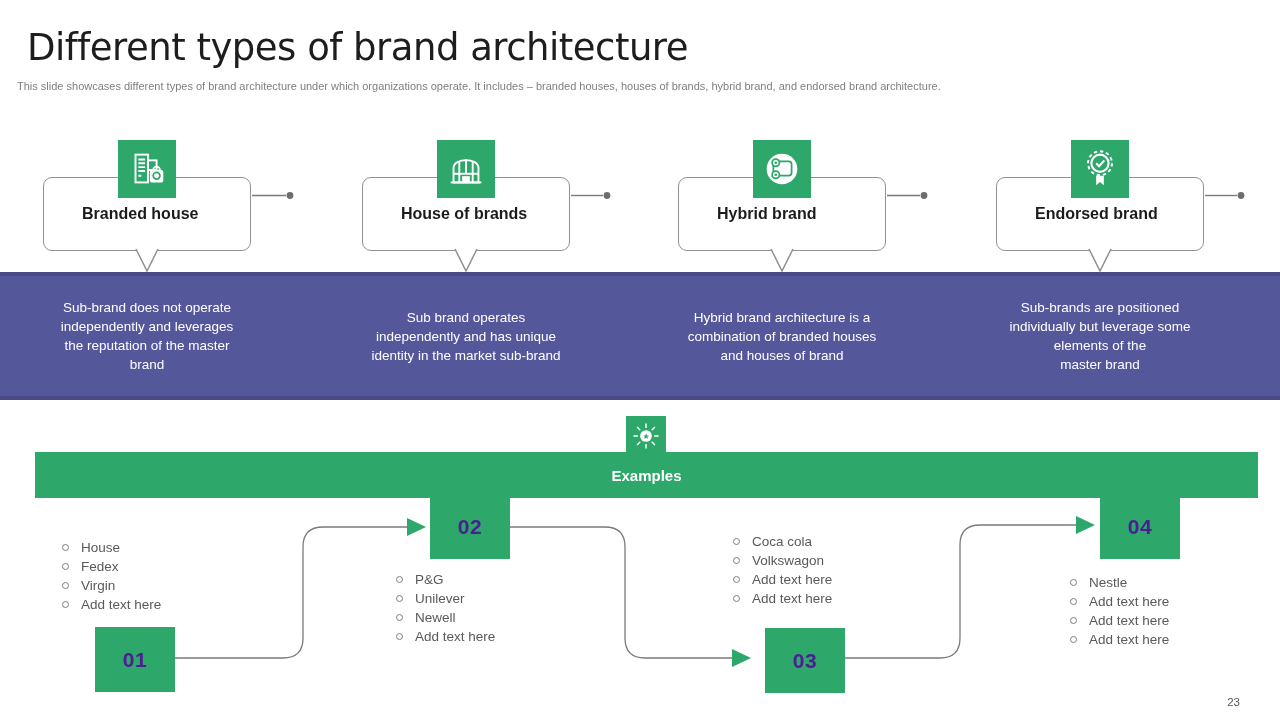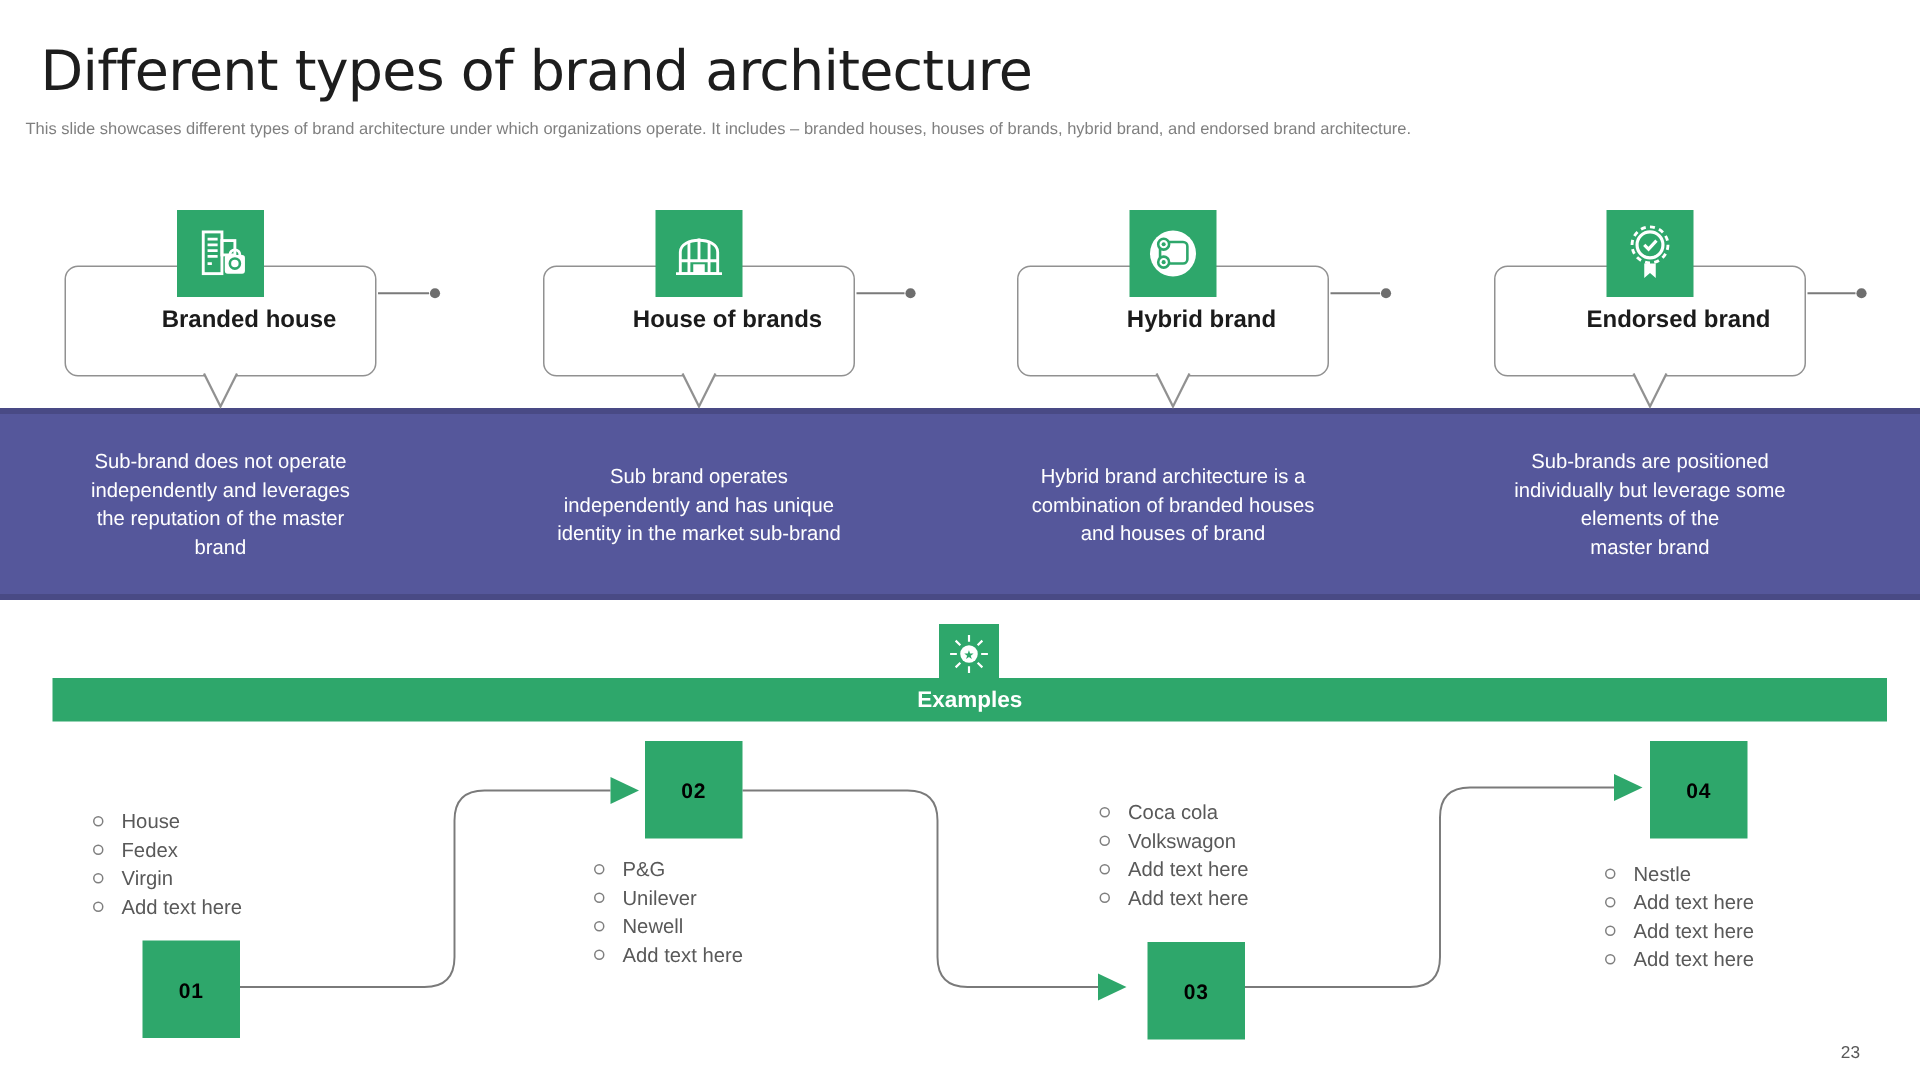--- a/index.html
+++ b/index.html
@@ -4,42 +4,42 @@
 <style>
   * { margin:0; padding:0; box-sizing:border-box; }
   body { background:#e8e8e8; font-family:"Liberation Sans", sans-serif; }
   .slide { position:relative; width:1280px; height:720px; background:#fff; overflow:hidden; margin:0 auto; }
 
   .title { position:absolute; left:27px; top:26px; font-family:"DejaVu Sans", sans-serif;
            font-size:37px; font-weight:400; color:#1d1d1d; letter-spacing:-0.5px; }
   .subtitle { position:absolute; left:17px; top:80px; font-size:11px; color:#7f7f7f; }
 
   .bubble { position:absolute; top:177px; width:208px; height:74px; background:#fff;
-            border:1.5px solid #919191; border-radius:9px; display:flex; align-items:center; justify-content:center;padding-left:38px; }
+            border:1.5px solid #919191; border-radius:9px; display:flex; align-items:center; justify-content:flex-start;padding-left:38px; }
   .bubble-label { font-size:16px; font-weight:700; color:#1b1b1b; }
 
   .icon-square { position:absolute; top:140px; width:58px; height:58px; background:var(--green);
                  display:flex; align-items:center; justify-content:center; }
 
   .band { position:absolute; left:0; top:272px; width:1280px; height:128px; background:#55579B;
           box-shadow: inset 0 4px 0 rgba(0,0,0,0.14), inset 0 -4px 0 rgba(0,0,0,0.14); }
   .band-text { position:absolute; top:272px; height:128px; width:280px; display:flex; align-items:center;
                justify-content:center; text-align:center; color:#fff; font-size:13.5px; line-height:19px;
                white-space:pre-line; }
 
   .examples-icon { position:absolute; left:624px; top:414px; width:44px; height:44px; background:var(--green);
                    border:2px solid #fff; display:flex; align-items:center; justify-content:center; }
-  .examples-bar { position:absolute; left:35px; top:452px; width:1223px; height:29px; background:var(--green);
+  .examples-bar { position:absolute; left:35px; top:452px; width:1223px; height:46px; background:var(--green);
                   display:flex; align-items:center; justify-content:center; }
   .examples-bar span { color:#fff; font-size:15px; font-weight:700; }
 
   svg.overlay { position:absolute; left:0; top:0; pointer-events:none; }
 
-  .num-square { position:absolute; width:65px; height:65px; background:var(--green); display:flex;
-                align-items:center; justify-content:center; color:#000000; font-size:14px; font-weight:700;
+  .num-square { position:absolute; width:80px; height:65px; background:var(--green); display:flex;
+                align-items:center; justify-content:center; color:#4c1d95; font-size:21px; font-weight:700;
                 letter-spacing:0.5px; }
 
   .ex-list { position:absolute; font-size:13.5px; color:#595959; }
   .ex-list .li { display:flex; align-items:center; height:19px; }
   .bullet { width:7px; height:7px; border:1.2px solid #7f7f7f; border-radius:50%; margin-right:12px; flex:none; }
 
   .footer { position:absolute; left:0; top:698px; width:1280px; text-align:center; font-size:10.5px; color:#a0a0a0; }
   .page-num { position:absolute; right:40px; top:696px; font-size:11.5px; color:#595959; }
 
   :root { --green:#2EA76B; }

